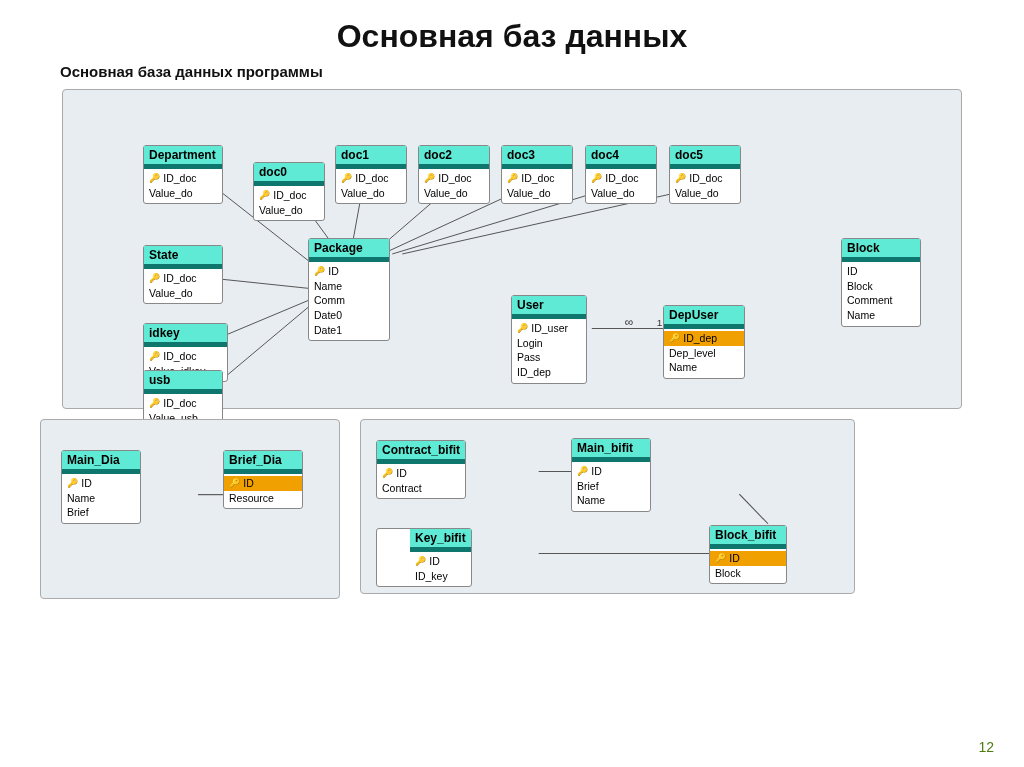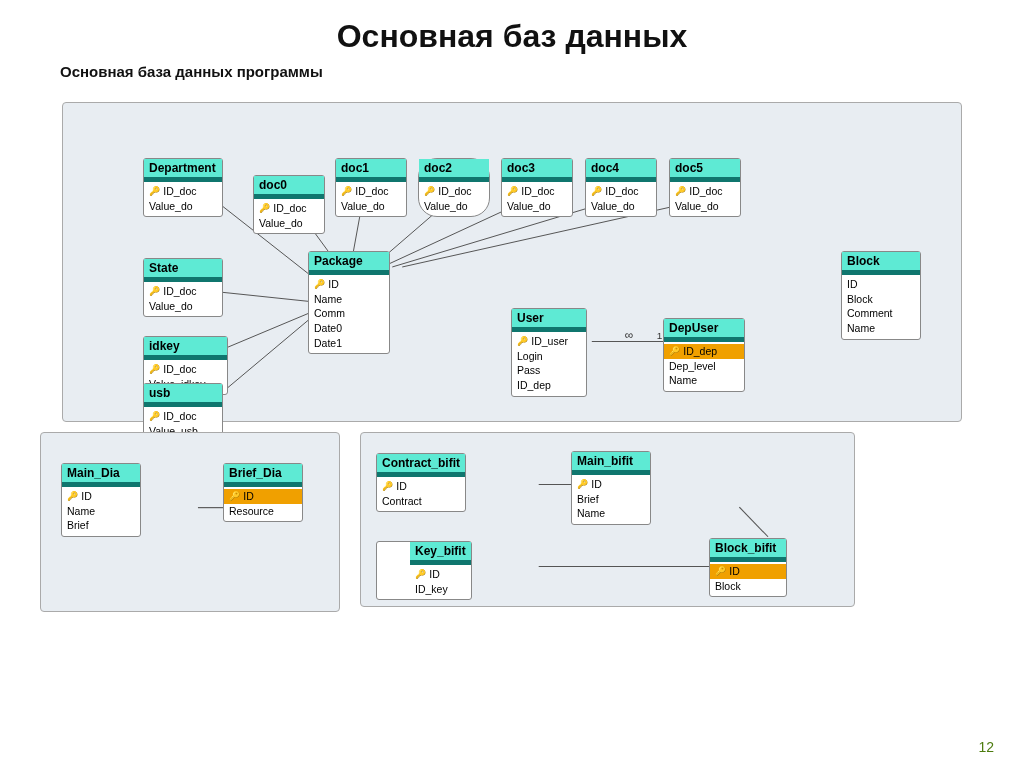--- a/index.html
+++ b/index.html
@@ -17,21 +17,21 @@
       font-size: 32px;
       font-weight: bold;
       padding: 18px 0 8px 0;
       color: #111;
     }
 
     .section-label {
       font-size: 15px;
       font-weight: bold;
       margin-left: 60px;
-      margin-bottom: 22px;
+      margin-bottom: 9px;
       color: #111;
     }
 
     
     .db-area {
       border: 1.5px solid #aaa;
       background: #e8edf2;
       border-radius: 4px;
       position: relative;
     }
@@ -177,21 +177,21 @@
   </div>
 
   <div class="tbl" style="left:272px;top:55px;min-width:72px;">
     <div class="tbl-header">doc1</div>
     <div class="tbl-body">
       <div class="tbl-row"><span class="pk-icon">🔑</span>ID_doc</div>
       <div class="tbl-row">Value_do</div>
     </div>
   </div>
 
-  <div class="tbl" style="left:355px;top:55px;min-width:72px;border-radius:19px;">
+  <div class="tbl" style="left:355px;top:55px;min-width:72px;">
     <div class="tbl-header">doc2</div>
     <div class="tbl-body">
       <div class="tbl-row"><span class="pk-icon">🔑</span>ID_doc</div>
       <div class="tbl-row">Value_do</div>
     </div>
   </div>
 
   <div class="tbl" style="left:438px;top:55px;min-width:72px;">
     <div class="tbl-header">doc3</div>
     <div class="tbl-body">

